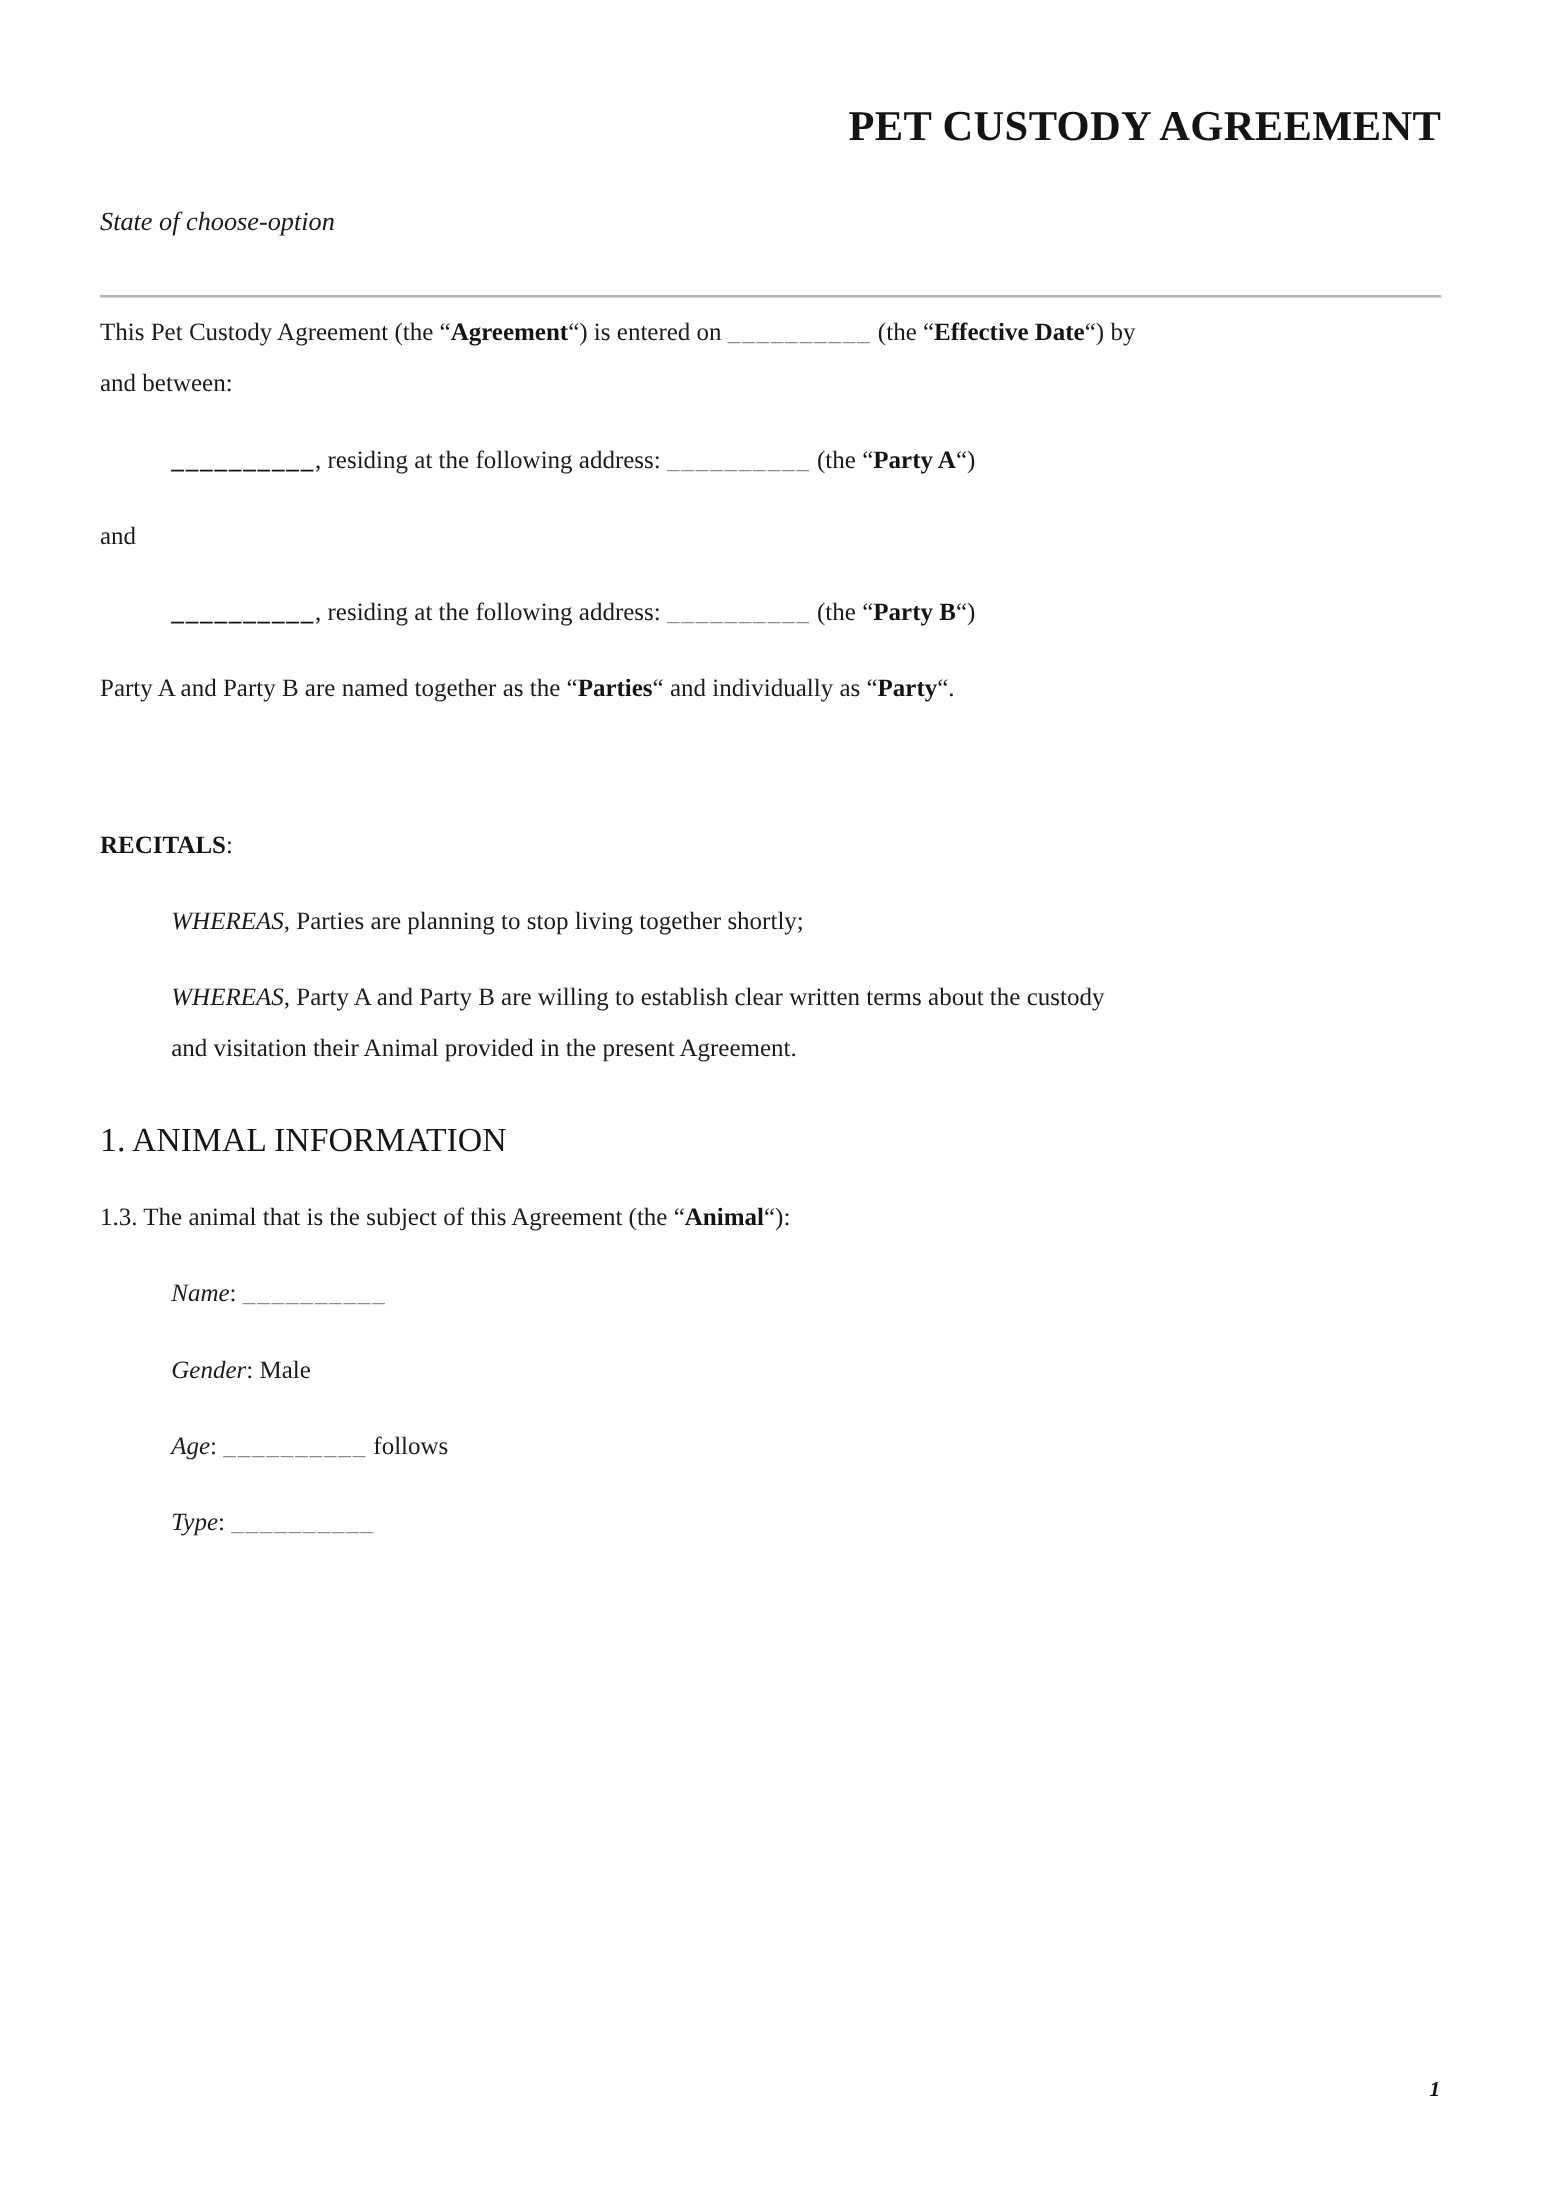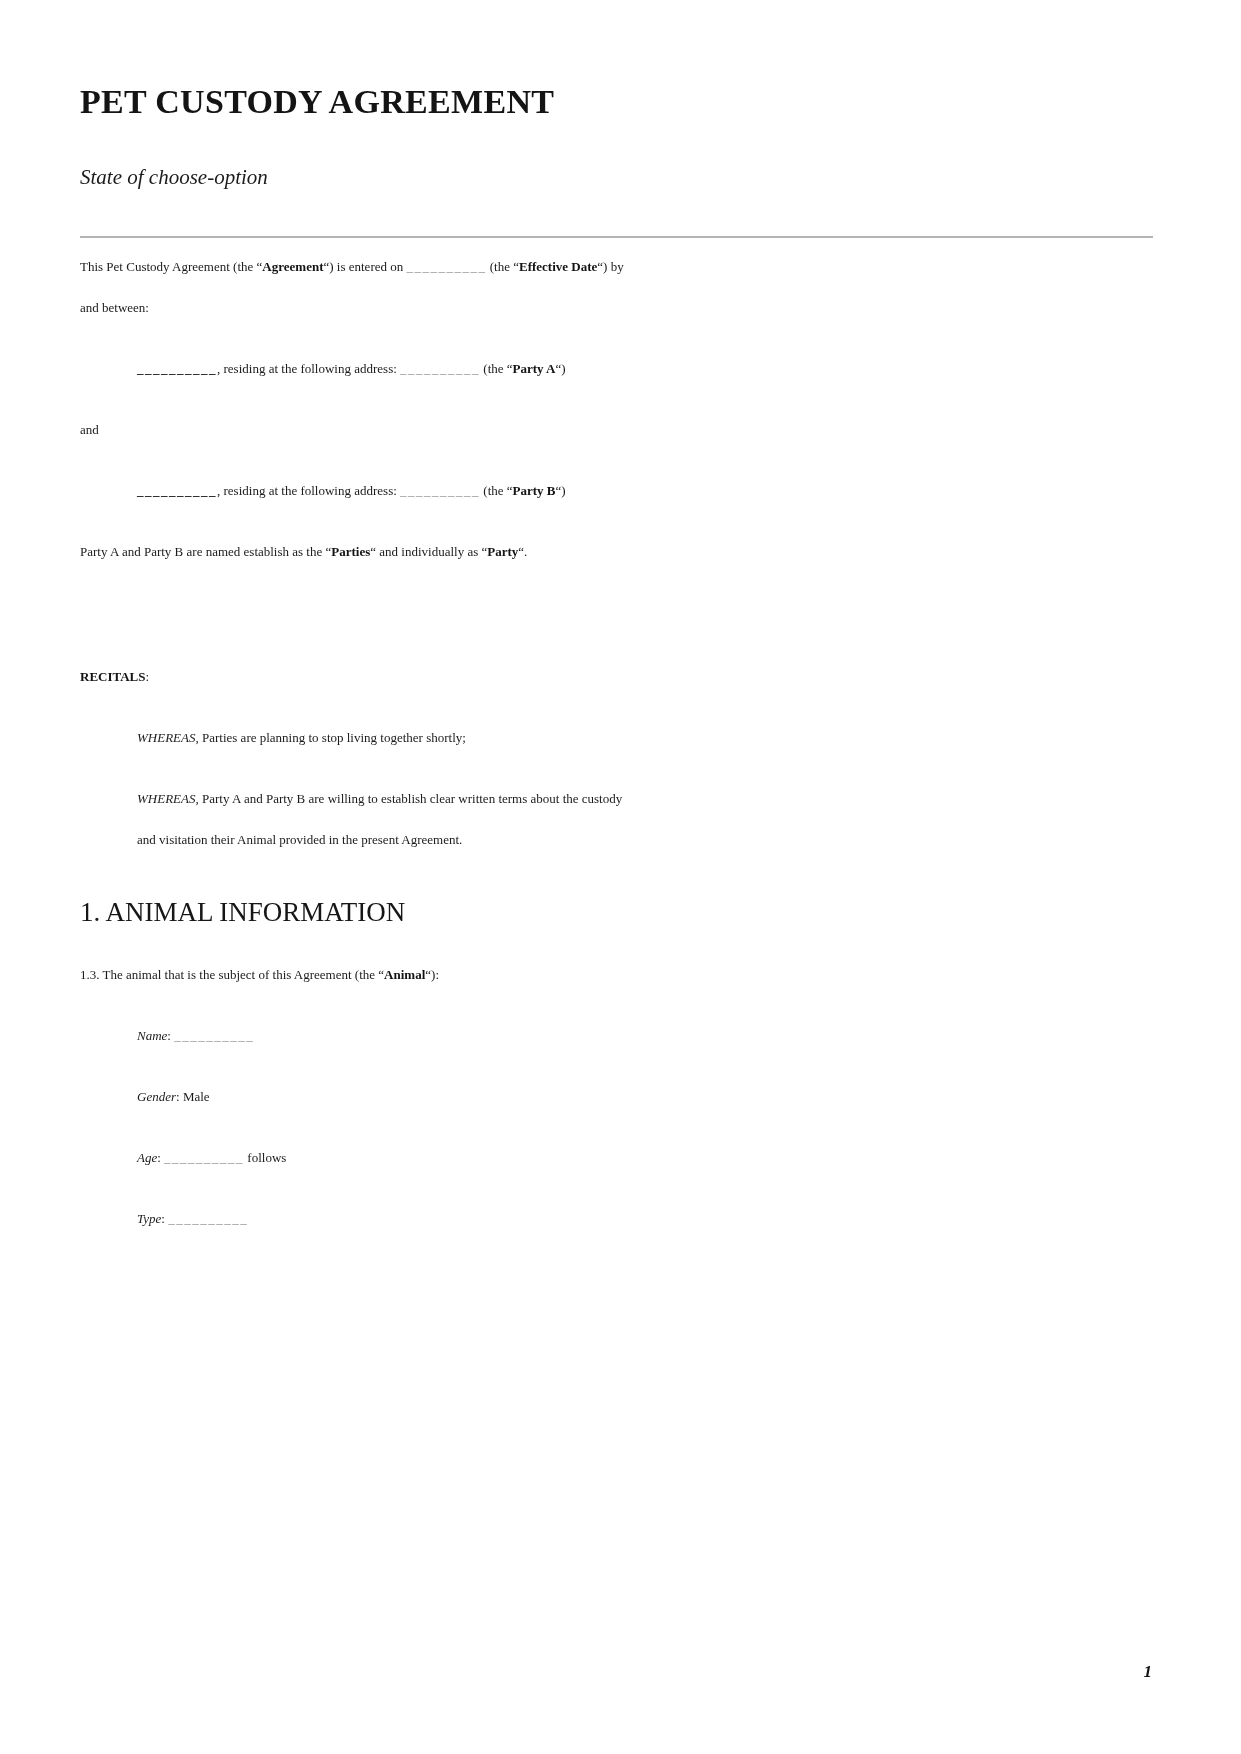--- a/index.html
+++ b/index.html
@@ -12,40 +12,40 @@
     color: #1b1b1b;
     font-family: "Liberation Serif", "DejaVu Serif", serif;
     padding: 82px 88px 0 80px;
     overflow: hidden;
   }
   h1.doc-title {
     margin: 0;
     font-size: 34px;
     line-height: 40px;
     font-weight: 700;
-    text-align: left;
+    text-align: right;
     letter-spacing: 0.3px;
     color: #141414;
   }
   .doc-subtitle {
     margin-top: 42px;
     font-style: italic;
     font-size: 21px;
     line-height: 26px;
     color: #1b1b1b;
   }
   hr.title-divider {
     border: none;
     border-top: 2px solid #b4b4b4;
     margin: 46px 0 8px 0;
     height: 0;
   }
   p.body {
     margin: 0 0 20px 0;
-    font-size: 13px;
+    font-size: 20px;
     line-height: 41px;
     color: #1b1b1b;
   }
   p.indent { padding-left: 57px; }
   p.pre-recitals { margin-top: 84px; }
   h2.sec-heading {
     margin: 30px 0 20px 0;
     font-size: 27px;
     line-height: 44px;
     font-weight: 400;
@@ -78,21 +78,21 @@
   <hr class="title-divider">
 
   <p class="body"><span>This Pet Custody Agreement (the “</span><strong>Agreement</strong><span>“) is entered on </span><span class="blank gray">__________</span><span> (the “</span><strong>Effective Date</strong><span>“) by</span><br><span>and between:</span></p>
 
   <p class="body indent"><span class="blank dark">__________</span><span>, residing at the following address: </span><span class="blank gray">__________</span><span> (the “</span><strong>Party A</strong><span>“)</span></p>
 
   <p class="body">and</p>
 
   <p class="body indent"><span class="blank dark">__________</span><span>, residing at the following address: </span><span class="blank gray">__________</span><span> (the “</span><strong>Party B</strong><span>“)</span></p>
 
-  <p class="body"><span>Party A and Party B are named establish as the “</span><strong>Parties</strong><span>“ and individually as “</span><strong>Party</strong><span>“.</span></p>
+  <p class="body"><span>Party A and Party B are named together as the “</span><strong>Parties</strong><span>“ and individually as “</span><strong>Party</strong><span>“.</span></p>
 
   <p class="body pre-recitals"><strong>RECITALS</strong><span>:</span></p>
 
   <p class="body indent"><em>WHEREAS</em><span>, Parties are planning to stop living together shortly;</span></p>
 
 
   <p class="body indent"><em>WHEREAS</em><span>, Party A and Party B are willing to establish clear written terms about the custody</span><br><span>and visitation their Animal provided in the present Agreement.</span></p>
 
 
   <h2 class="sec-heading">1. ANIMAL INFORMATION</h2>

